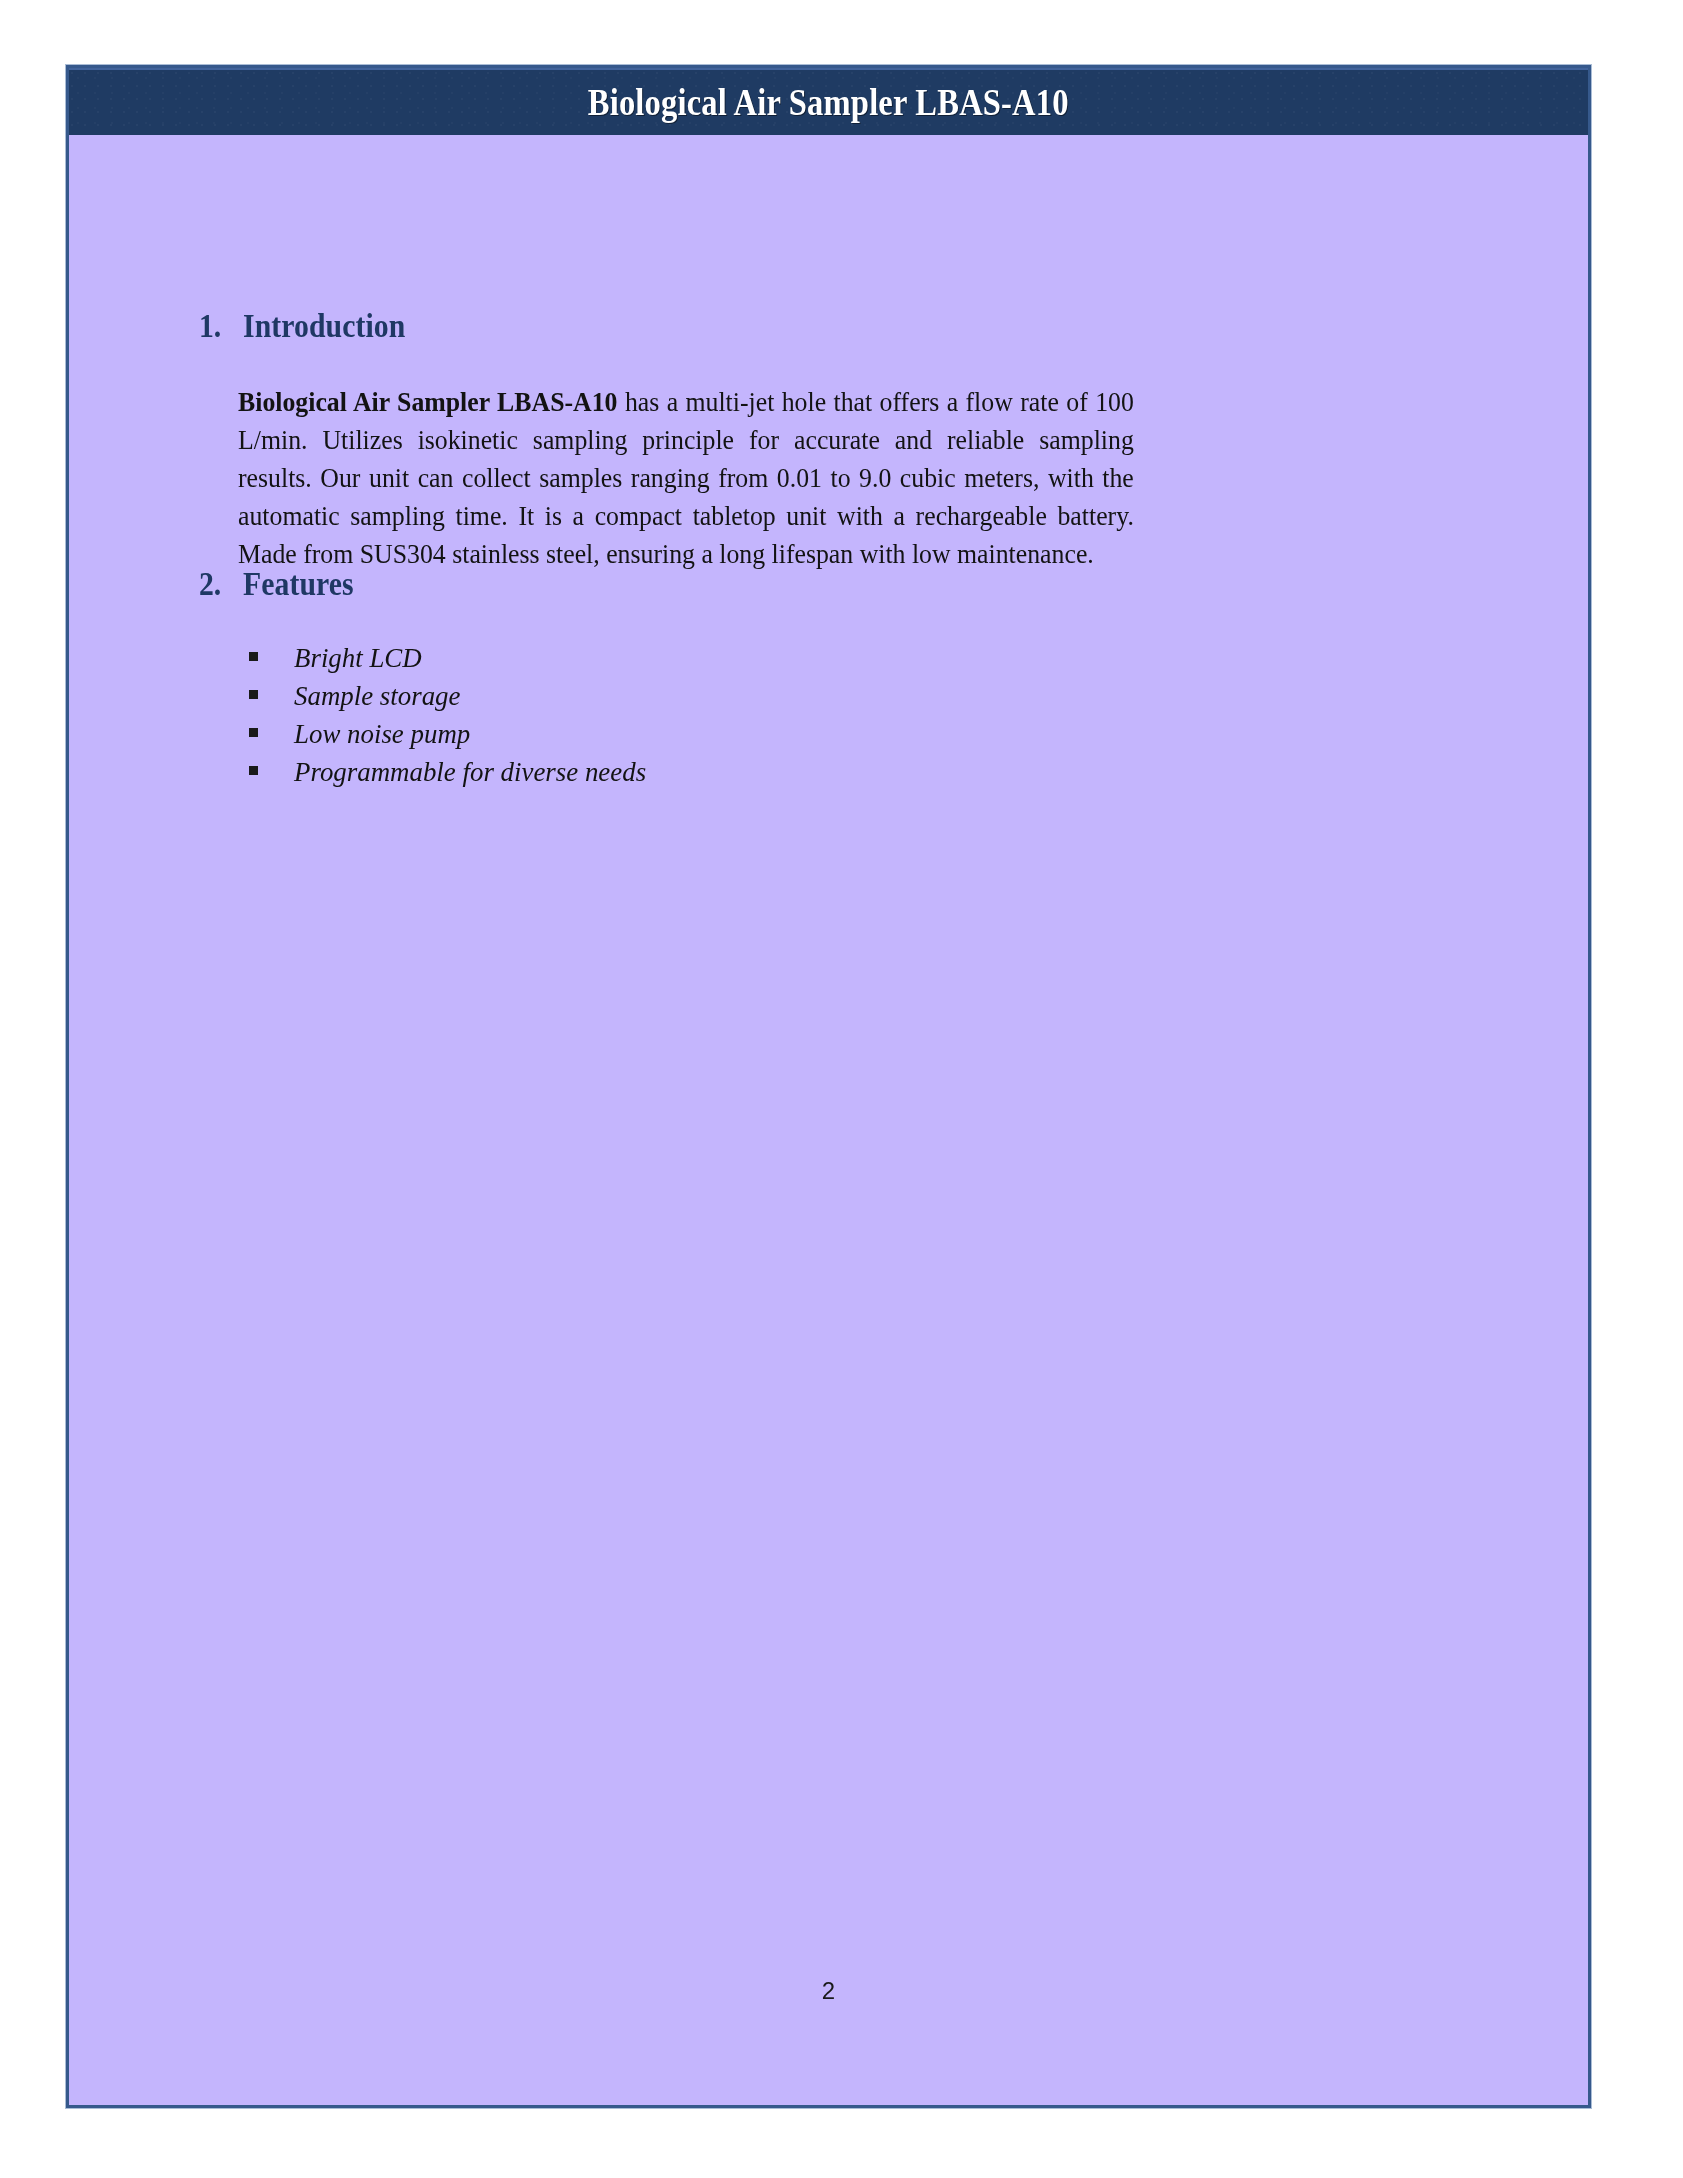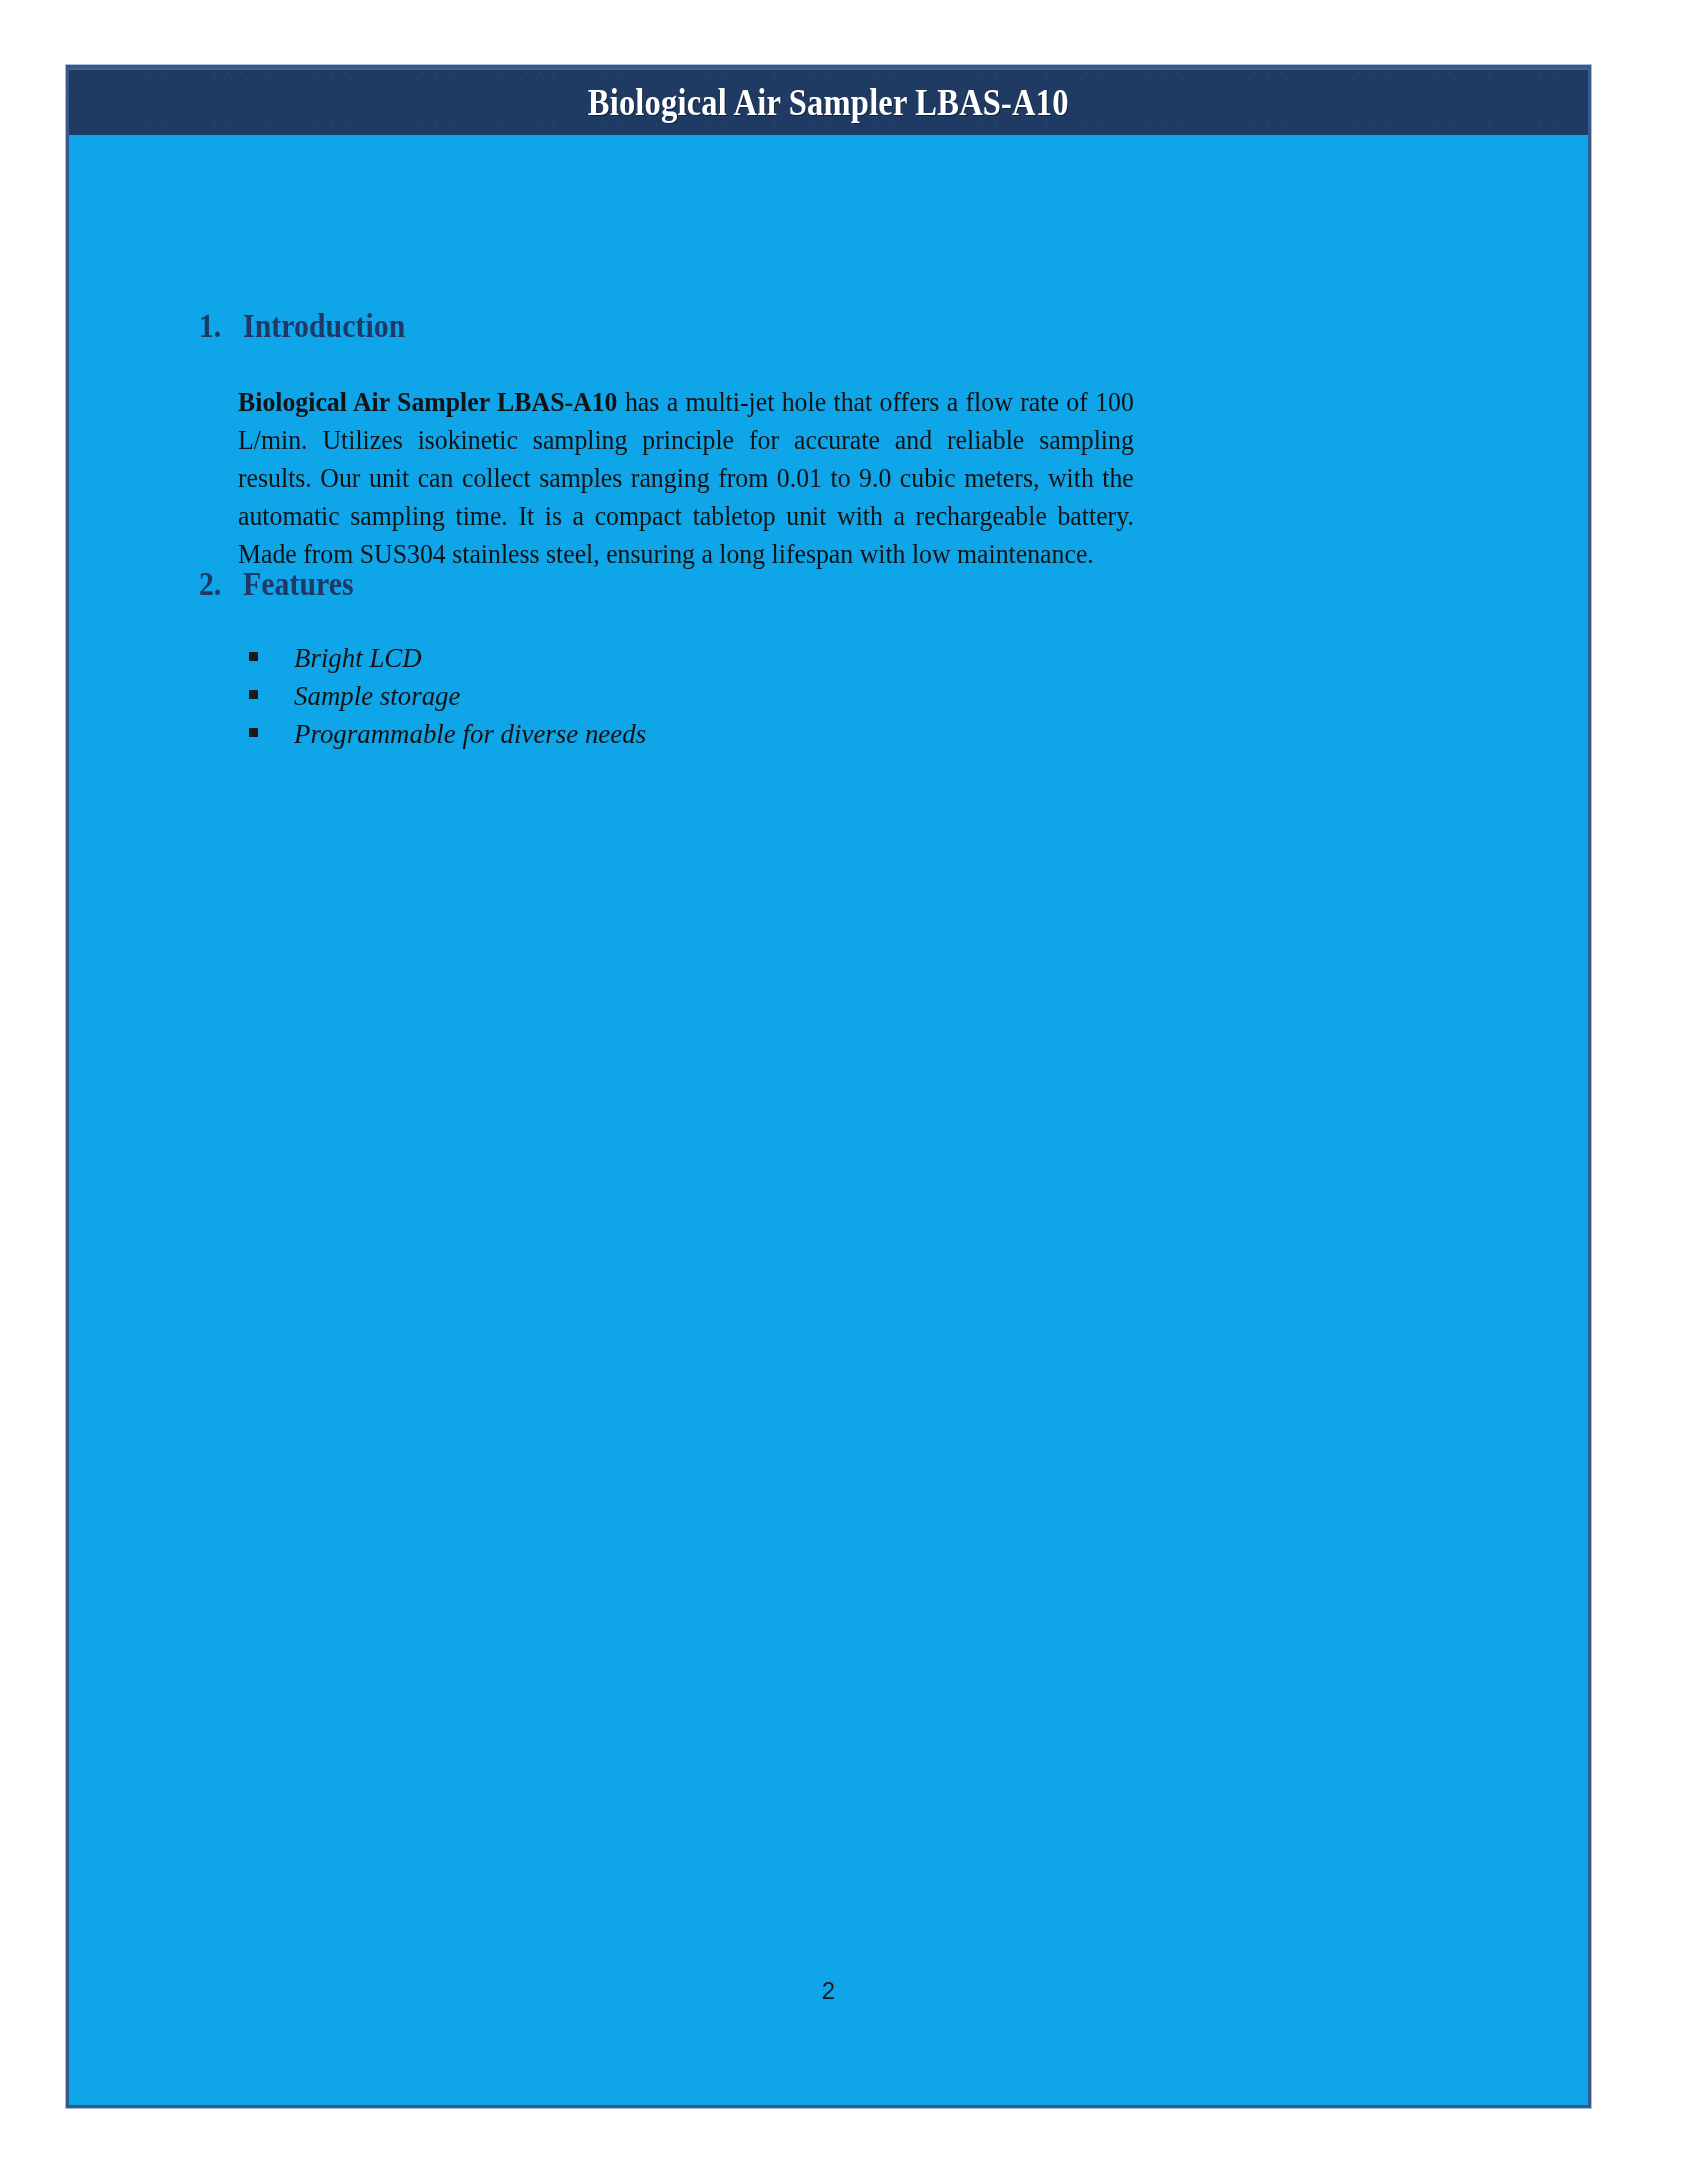--- a/index.html
+++ b/index.html
@@ -20,21 +20,21 @@
 
   
   .page-frame {
     position: absolute;
     left: 66px;
     top: 65px;
     width: 1525px;
     height: 2043px;
     border: 3px solid #36598C;
     box-sizing: border-box;
-    background: #0ea5e9;
+    background: #c4b5fd;
   }
 
   
   .page-frame::before {
     content: "";
     position: absolute;
     left: -4px;
     top: -4px;
     right: -4px;
     bottom: -4px;
@@ -216,20 +216,24 @@
           <li>
             <span class="bullet-square"></span>
             <span class="feature-text">Bright LCD</span>
           </li>
           <li>
             <span class="bullet-square"></span>
             <span class="feature-text">Sample storage</span>
           </li>
           <li>
             <span class="bullet-square"></span>
+            <span class="feature-text">Low noise pump</span>
+          </li>
+          <li>
+            <span class="bullet-square"></span>
             <span class="feature-text">Programmable for diverse needs</span>
           </li>
         </ul>
       </div>
 
       <div class="page-number">2</div>
 
     </div>
   </div>
 </div>

